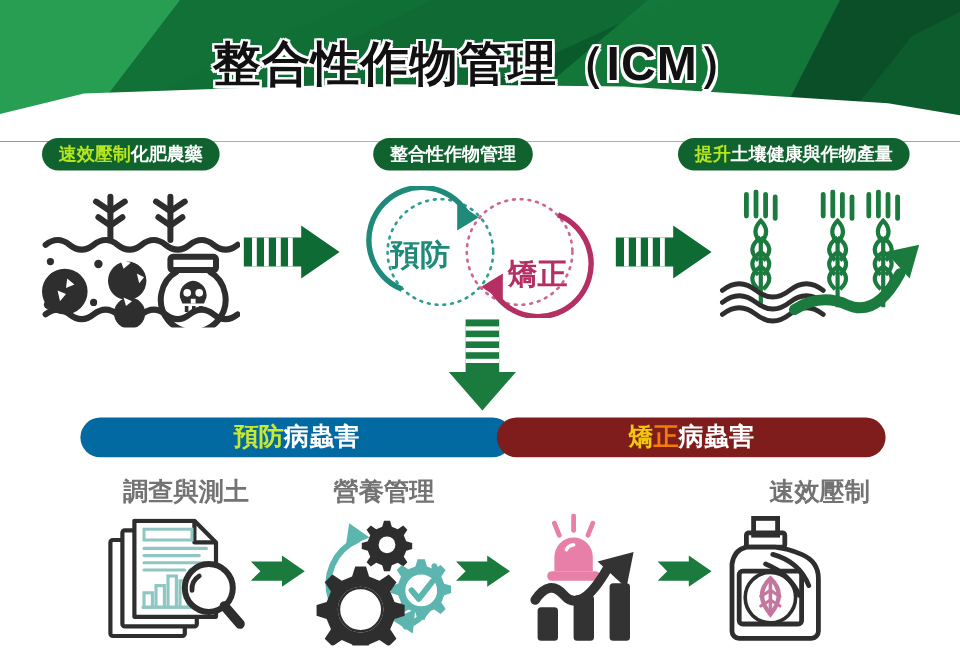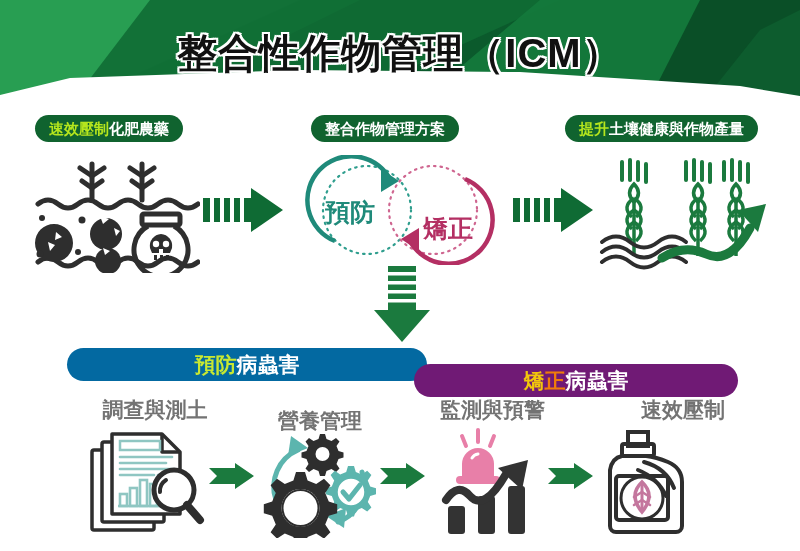--- a/index.html
+++ b/index.html
@@ -72,36 +72,35 @@
     line-height:33px;text-align:center;white-space:nowrap;
     box-sizing:border-box;
   }
   #bar-prevent{
     left:5px;width:360px;
     background:#0369a1;
     border-radius:17px 17px 17px 17px;
   }
   #bar-correct{
     left:352px;width:324px;
-    background:#701a75;
+    background:#7f1d1d;
     border-radius:17px 17px 17px 17px;
-    margin-top:16px;
   }
   #bar-prevent .hl{color:#c8e832;}
   #bar-correct .hl1{color:#f2c60c;}
   #bar-correct .hl2{color:#f07c0a;}
 
   
   .cap{
     position:absolute;top:396px;
     font-size:21px;font-weight:bold;color:#737373;
     text-align:center;white-space:nowrap;
   }
   #cap1{left:80px;width:150px;}
-  #cap2{left:250px;width:140px;margin-top:11px;}
+  #cap2{left:250px;width:140px;}
   #cap3{left:415px;width:155px;}
   #cap4{left:585px;width:140px;text-align:right;}
 </style>
 </head>
 <body>
 
 <div id="poster">
 
   <div class="banner">
     <svg width="800" height="118" viewBox="0 0 800 118">
@@ -119,21 +118,21 @@
       <polygon points="60,118 130,80 640,80 800,104 800,118" fill="#ffffff"></polygon>
     </svg>
     <div class="banner-title">整合性作物管理（ICM）</div>
   </div>
 
   <div class="pill" id="pill-left">
     <span class="hl">速效壓制</span><span>化肥農藥</span>
   </div>
 
   <div class="pill" id="pill-mid">
-    <span>整合作物管理方案</span>
+    <span>整合性作物管理</span>
   </div>
 
   <div class="pill" id="pill-right">
     <span class="hl">提升</span><span>土壤健康與作物產量</span>
   </div>
 
   <div class="iconbox" style="left:30px;top:158px;">
     <svg width="170" height="115" viewBox="0 0 170 115">
       <g stroke="#2e2e2e" stroke-width="5" fill="none" stroke-linecap="round">
 
@@ -289,21 +288,20 @@
     <div class="bar" id="bar-prevent">
       <span class="hl">預防</span><span>病蟲害</span>
     </div>
     <div class="bar" id="bar-correct">
       <span class="hl1">矯</span><span class="hl2">正</span><span>病蟲害</span>
     </div>
   </div>
 
   <div class="cap" id="cap1">調查與測土</div>
   <div class="cap" id="cap2">營養管理</div>
-  <div class="cap" id="cap3">監測與預警</div>
   <div class="cap" id="cap4">速效壓制</div>
 
   <div class="iconbox" style="left:88px;top:432px;">
     <svg width="118" height="105" viewBox="0 0 118 105">
       <rect x="4" y="18" width="62" height="80" rx="2" fill="#ffffff" stroke="#2e2e2e" stroke-width="3.5"></rect>
       <rect x="14" y="10" width="62" height="80" rx="2" fill="#ffffff" stroke="#2e2e2e" stroke-width="3.5"></rect>
       <path d="M24 2 H74 L92 20 V82 H24 Z" fill="#ffffff" stroke="#2e2e2e" stroke-width="3.5" stroke-linejoin="round"></path>
       <path d="M74 2 V20 H92" fill="none" stroke="#2e2e2e" stroke-width="3.5" stroke-linejoin="round"></path>
 
       <rect x="32" y="9" width="40" height="9" fill="none" stroke="#8fc6c2" stroke-width="2.5"></rect>

